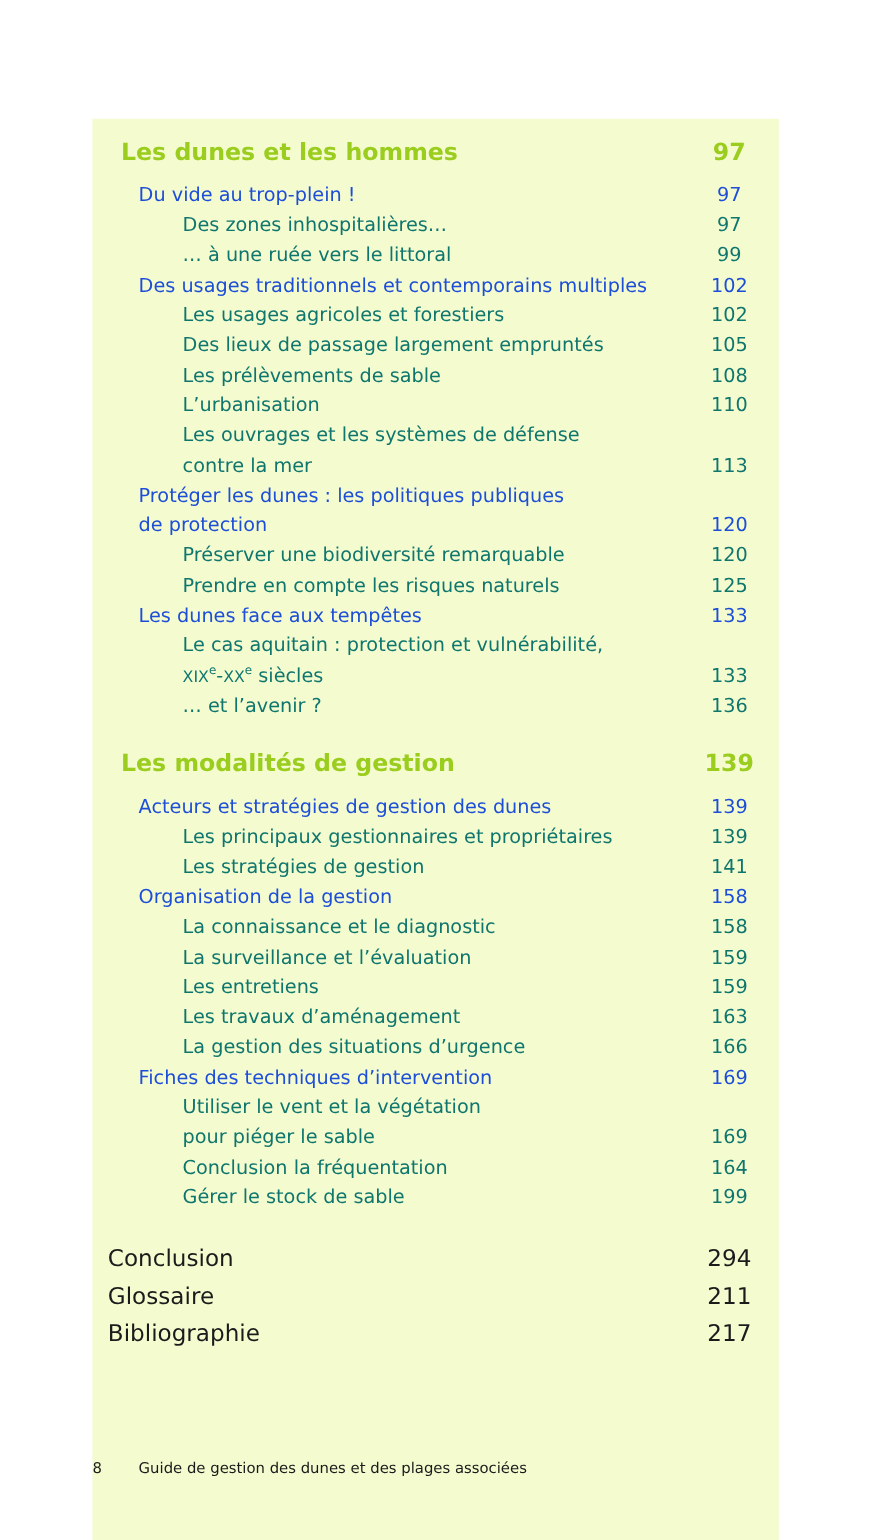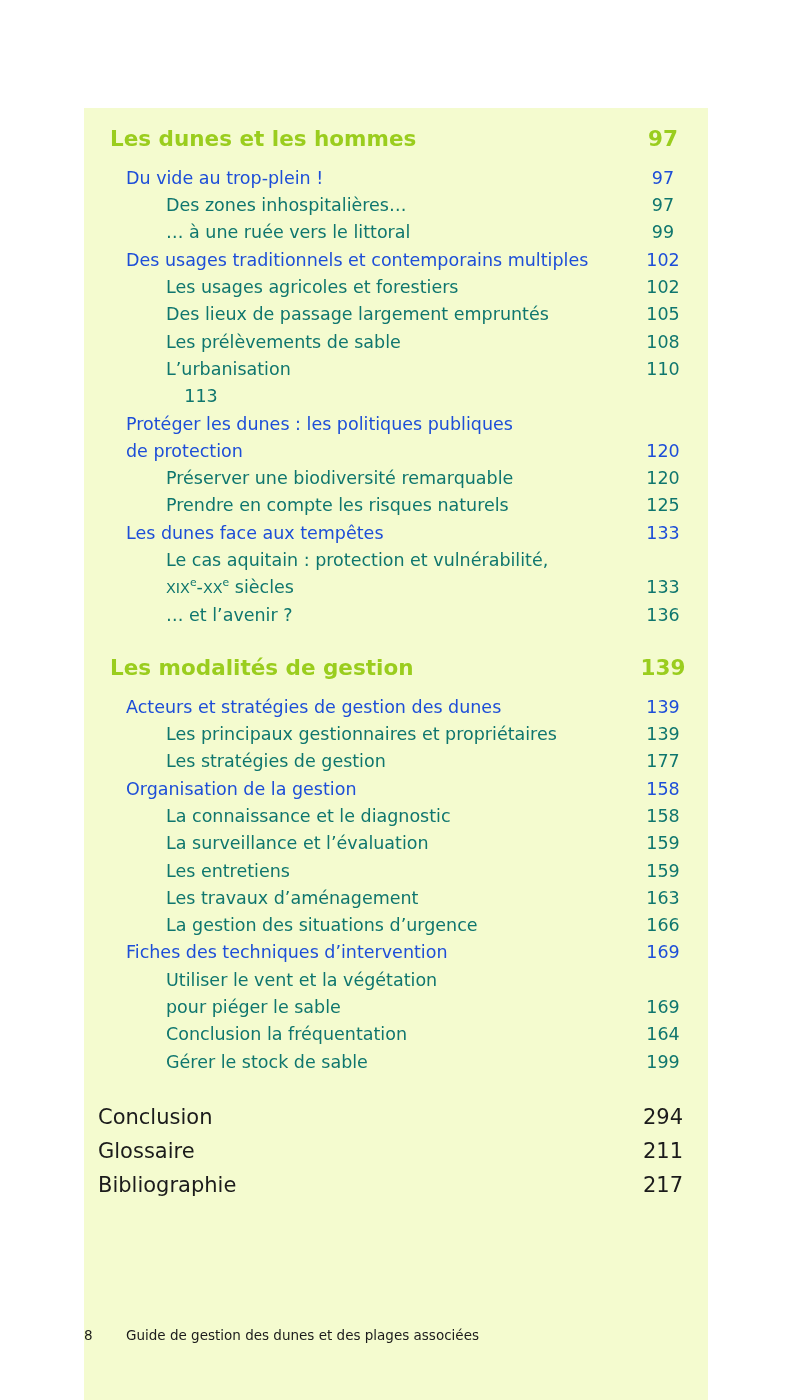--- a/index.html
+++ b/index.html
@@ -160,20 +160,22 @@
         </div>
         <div class="row lvl2">
           <div class="txt">Les prélèvements de sable</div>
           <div class="pg">108</div>
         </div>
         <div class="row lvl2">
           <div class="txt">L’urbanisation</div>
           <div class="pg">110</div>
         </div>
         <div class="row lvl2 multiline">
+          <div class="txt">Les ouvrages et les systèmes de défense
+contre la mer</div>
           <div class="pg">113</div>
         </div>
         <div class="row lvl1 multiline">
           <div class="txt">Protéger les dunes : les politiques publiques
 de protection</div>
           <div class="pg">120</div>
         </div>
         <div class="row lvl2">
           <div class="txt">Préserver une biodiversité remarquable</div>
           <div class="pg">120</div>
@@ -204,21 +206,21 @@
         <div class="row lvl1">
           <div class="txt">Acteurs et stratégies de gestion des dunes</div>
           <div class="pg">139</div>
         </div>
         <div class="row lvl2">
           <div class="txt">Les principaux gestionnaires et propriétaires</div>
           <div class="pg">139</div>
         </div>
         <div class="row lvl2">
           <div class="txt">Les stratégies de gestion</div>
-          <div class="pg">177</div>
+          <div class="pg">141</div>
         </div>
         <div class="row lvl1">
           <div class="txt">Organisation de la gestion</div>
           <div class="pg">158</div>
         </div>
         <div class="row lvl2">
           <div class="txt">La connaissance et le diagnostic</div>
           <div class="pg">158</div>
         </div>
         <div class="row lvl2">

